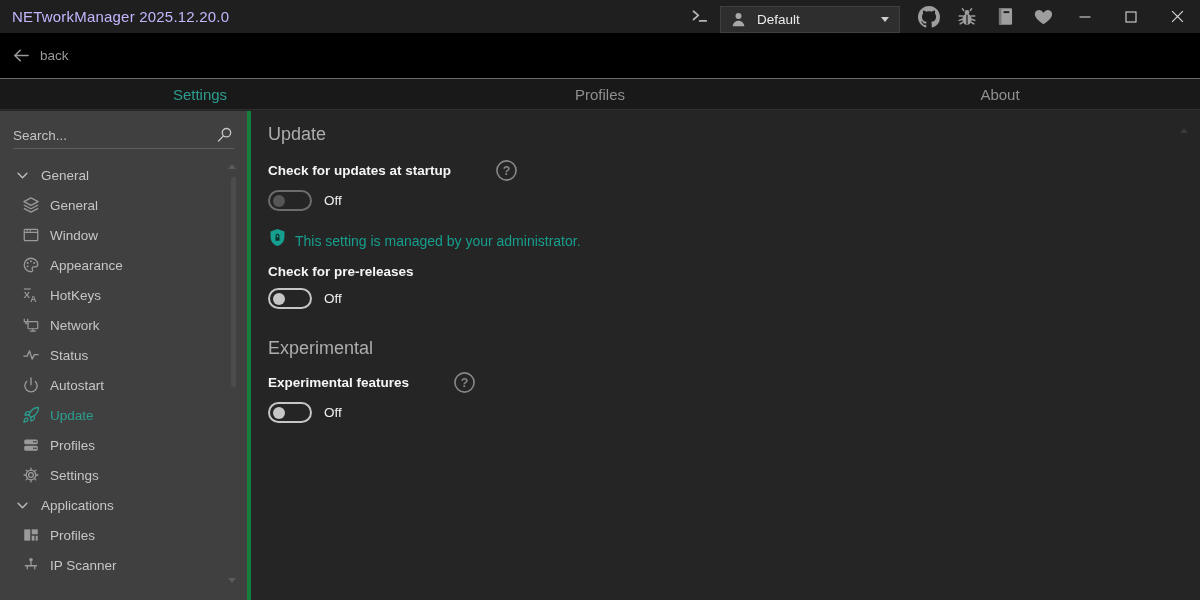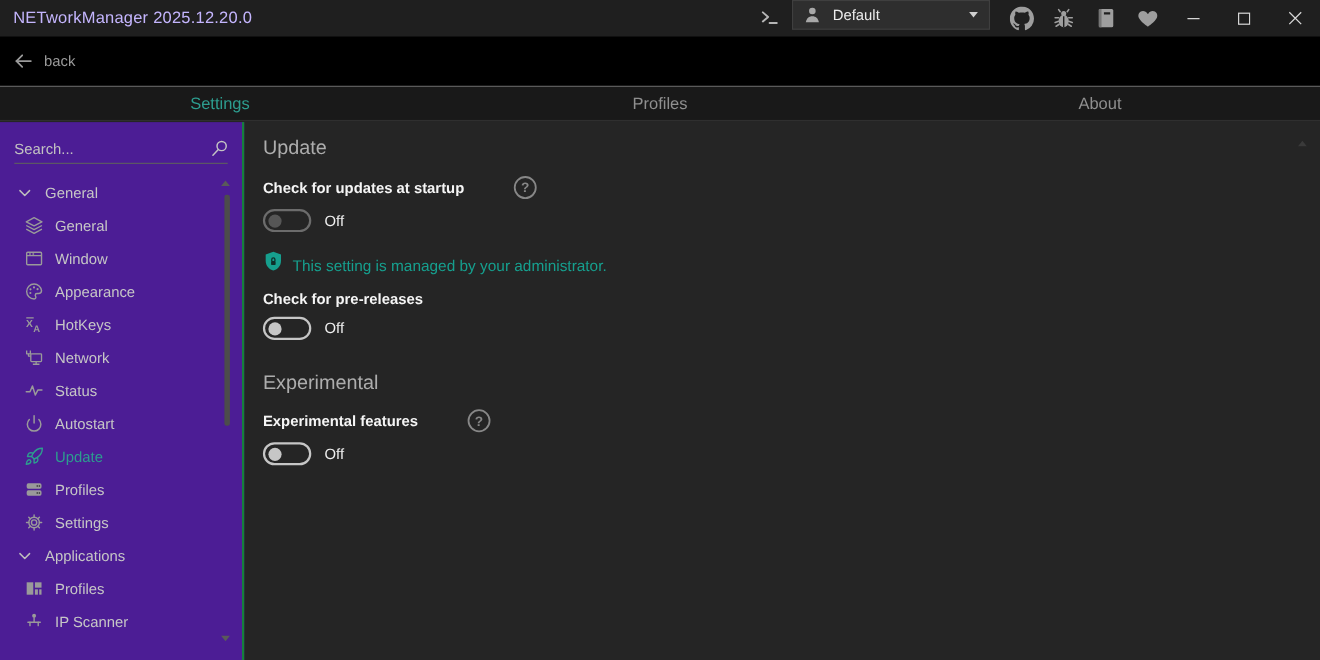--- a/index.html
+++ b/index.html
@@ -4,42 +4,42 @@
 <style>
   * { margin:0; padding:0; box-sizing:border-box; }
   html,body { width:1200px; height:600px; overflow:hidden; }
   body {
     font-family:"Liberation Sans","DejaVu Sans",sans-serif;
     background:#252525; color:#e8e8e8; position:relative;
   }
   
   .titlebar { height:33px; background:#1f1f1f; display:flex; align-items:center; position:relative; }
   .app-title { font-size:15px; color:#c4b5fd; margin-left:12px; letter-spacing:.2px; }
-  .tb-right { position:absolute; right:0; top:0; height:33px; display:flex; align-items:flex-start; }
+  .tb-right { position:absolute; right:0; top:0; height:33px; display:flex; align-items:flex-end; }
   .tb-btn { height:33px; display:flex; align-items:center; justify-content:center; cursor:default; }
   .console-btn { width:36px; }
   .profile-combo { width:180px; height:27px; background:#2e2e2e; border:1px solid #3f3f3f;
     display:flex; align-items:center; padding:0 8px; margin:0 10px 0 2px; }
   .profile-combo .pc-label { font-size:13.5px; color:#ececec; margin-left:9px; flex:1; }
   .caret-down { width:0; height:0; border-left:4.5px solid transparent; border-right:4.5px solid transparent;
     border-top:5px solid #cfcfcf; margin-right:2px; }
   .icon-btn { width:38px; }
   .win-btn { width:46px; }
   
   .backbar { height:45px; background:#000000; display:flex; align-items:center; }
   .back-group { display:flex; align-items:center; margin-left:11px; cursor:default; }
   .back-label { font-size:13.5px; color:#9a9a9a; margin-left:8px; }
   .tab-divider { height:1px; background:#6a6a6a; }
   
   .tabbar { height:31px; background:#191919; display:flex; border-bottom:1px solid #2f2f2f; }
   .tab { flex:1; display:flex; align-items:center; justify-content:center; font-size:15px; color:#8f8f8f; cursor:default; }
   .tab.active { color:#2d9d8f; }
   
   .bodywrap { position:absolute; top:111px; left:0; right:0; bottom:0; display:flex; }
-  .sidebar { width:222px; background:#4c1d95; border-right:2px solid #15803d; position:relative; overflow:hidden; }
+  .sidebar { width:251px; background:#404040; border-right:4px solid #15803d; position:relative; overflow:hidden; }
   .searchwrap { margin:11px 13px 0 13px; height:27px; border-bottom:1px solid #5f5f5f;
     display:flex; align-items:center; }
   .search-input { flex:1; background:transparent; border:none; outline:none; color:#d8d8d8;
     font-size:13.5px; font-family:inherit; }
   .search-input::placeholder { color:#c2c2c2; opacity:1; }
   .tree { margin-top:11px; }
   .srow { height:30px; display:flex; align-items:center; padding-left:13px; cursor:default; }
   .srow.item { padding-left:21px; }
   .sicon { width:19px; height:19px; display:flex; align-items:center; justify-content:center; }
   .slabel { font-size:13.5px; color:#c6c6c6; margin-left:10px; white-space:nowrap; }

